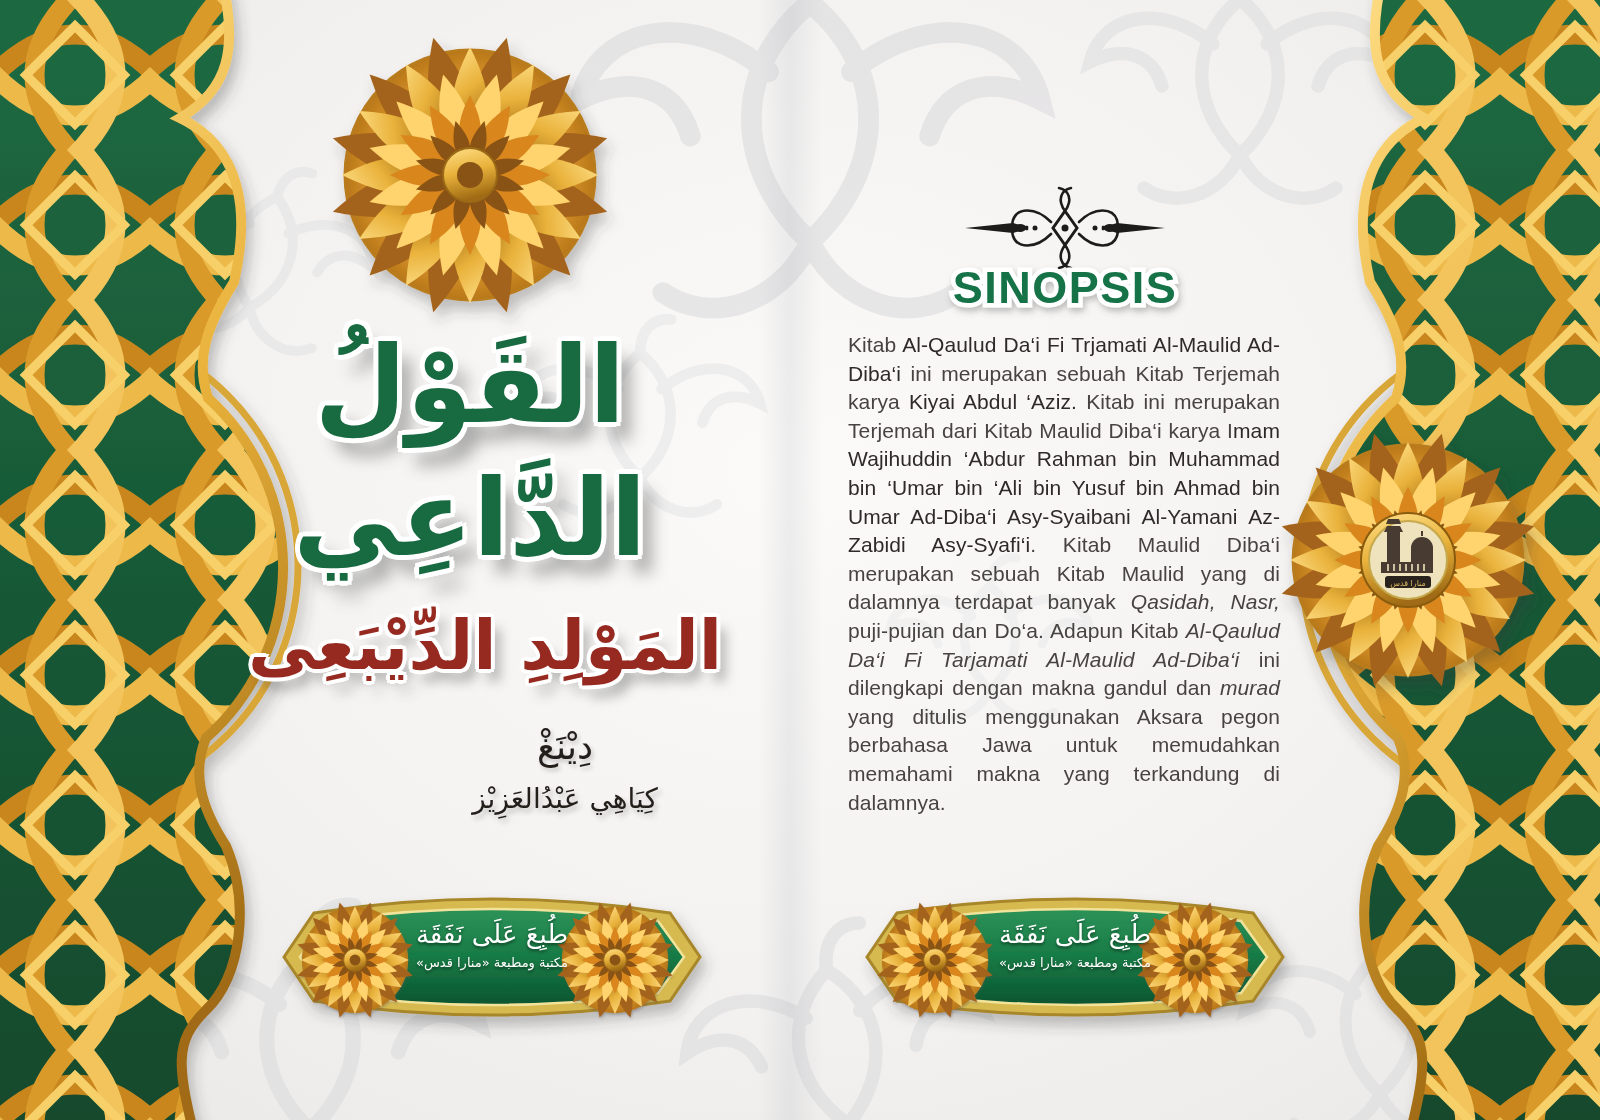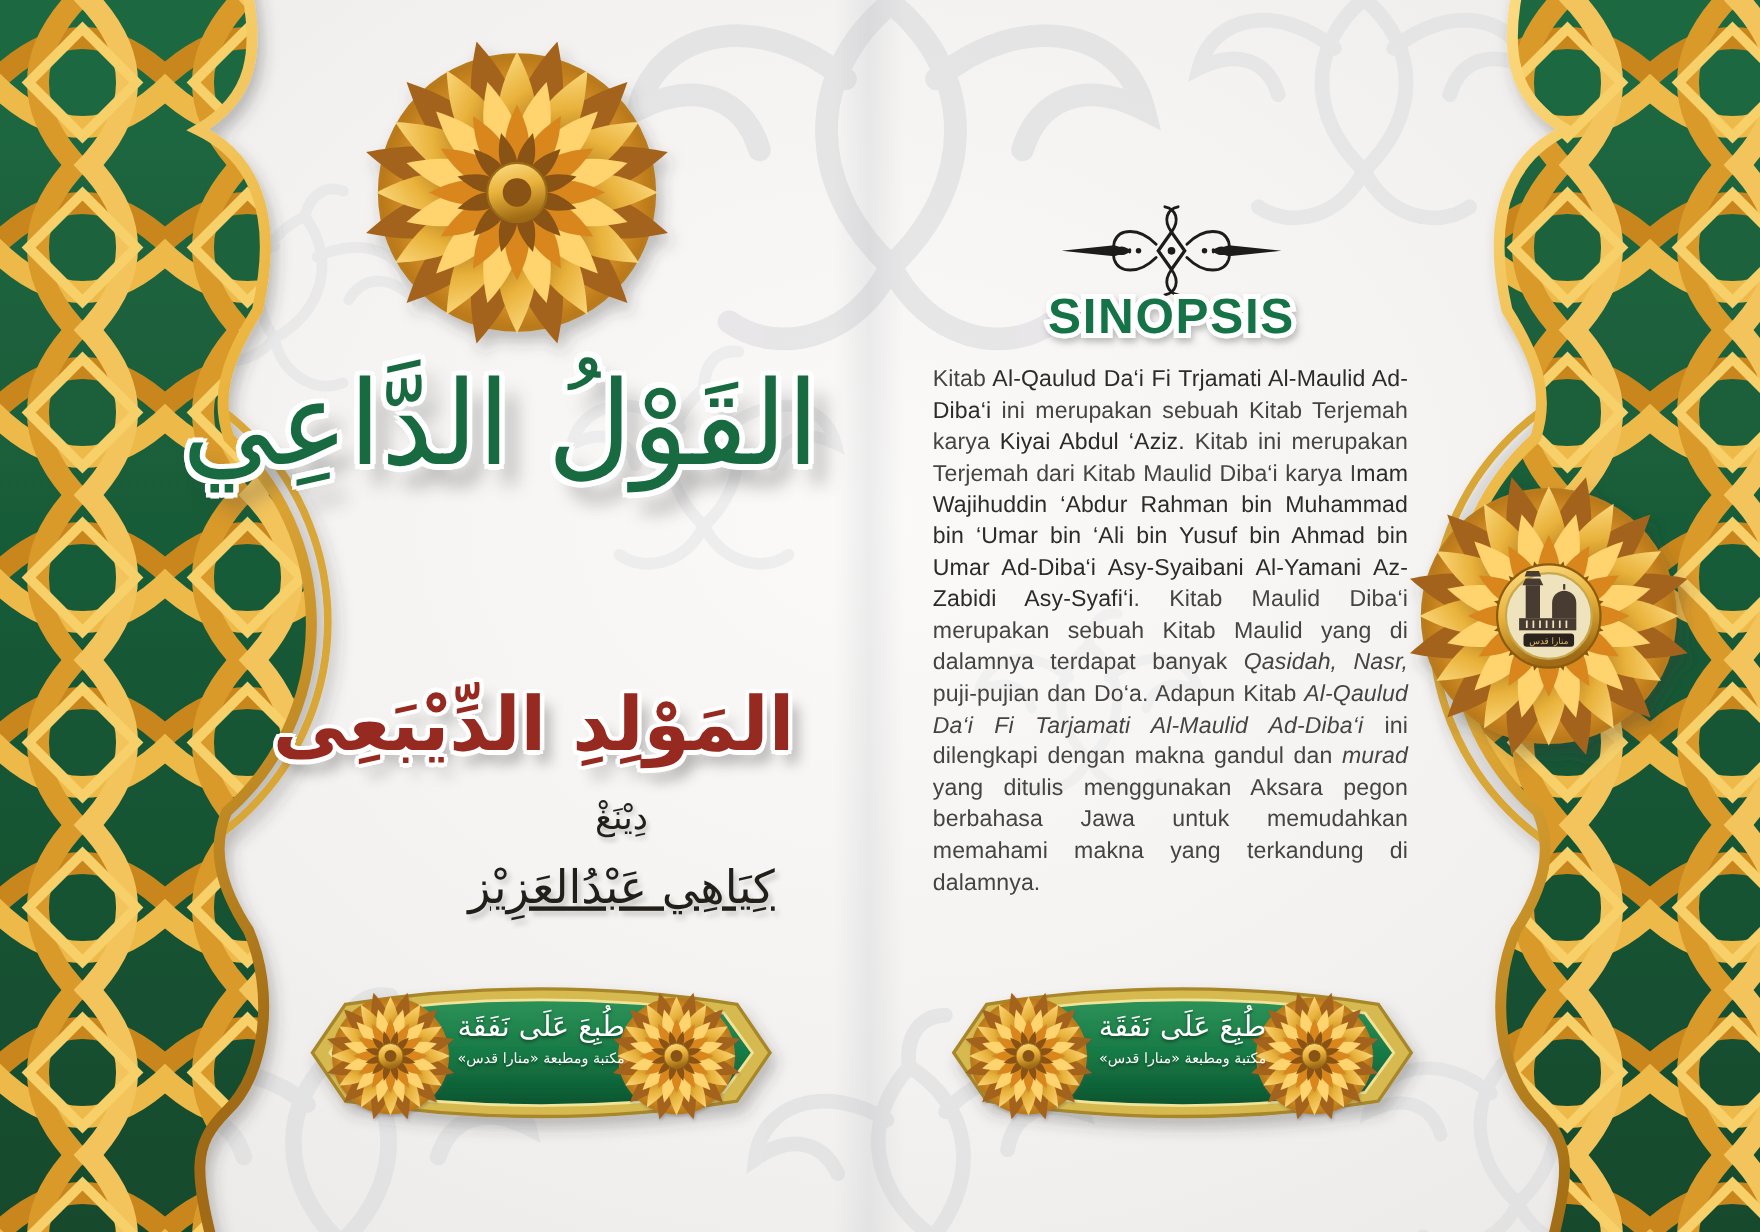--- a/index.html
+++ b/index.html
@@ -6,35 +6,35 @@
   #canvas{
     position:relative;width:1600px;height:1120px;overflow:hidden;
     background:radial-gradient(ellipse at 50% 42%, #fbfaf9 0%, #f3f2f1 55%, #e9e8e7 100%);
     font-family:"Liberation Sans",sans-serif;
   }
   .abs{position:absolute;}
   svg{display:block;}
   
   .ar{font-family:"DejaVu Sans",sans-serif;direction:rtl;text-align:center;}
   .title-main{
-    left:155px;top:320px;width:600px;font-size:106px;font-weight:normal;color:#186a40;line-height:1.25;
+    left:170px;top:320px;width:600px;font-size:106px;font-weight:bold;color:#186a40;line-height:1.25;
   }
   .ow-lg{text-shadow:-5px 0 0 #fff,5px 0 0 #fff,0 -5px 0 #fff,0 5px 0 #fff,
     -4px -4px 0 #fff,4px -4px 0 #fff,-4px 4px 0 #fff,4px 4px 0 #fff,
     14px 18px 16px rgba(70,70,70,.42);}
   .ow-sm{text-shadow:-4px 0 0 #fff,4px 0 0 #fff,0 -4px 0 #fff,0 4px 0 #fff,
     -3px -3px 0 #fff,3px -3px 0 #fff,-3px 3px 0 #fff,3px 3px 0 #fff,
     9px 12px 12px rgba(70,70,70,.38);}
   .title-sub{left:470px;top:516px;width:300px;font-size:44px;color:#221e1a;
     text-shadow:3px 4px 5px rgba(90,90,90,.30);}
-  .title-red{left:185px;top:620px;width:600px;font-size:68px;font-weight:bold;color:#962a20;}
-  .dening{left:415px;top:726px;width:300px;font-size:31px;color:#221e1a;
+  .title-red{left:185px;top:606px;width:600px;font-size:68px;font-weight:bold;color:#962a20;}
+  .dening{left:415px;top:726px;width:300px;font-size:36px;color:#221e1a;
     text-shadow:2px 3px 4px rgba(90,90,90,.30);}
-  .author{left:335px;top:782px;width:460px;font-size:42px;color:#221e1a;
-    text-shadow:3px 4px 5px rgba(90,90,90,.30);text-decoration:underline;}
+  .author{left:335px;top:782px;width:460px;font-size:28px;color:#221e1a;
+    text-shadow:3px 4px 5px rgba(90,90,90,.30);}
   
   .synopsis{
     left:848px;top:331px;width:432px;
     font-size:21px;line-height:28.6px;color:#474340;
     text-align:justify;letter-spacing:.1px;
   }
   .synopsis b{font-weight:400;color:#2e2a28;}
   .synopsis i{}
   
   .banner-text{width:230px;color:#ffffff;text-shadow:0 2px 3px rgba(0,0,0,.45);text-align:center;}

